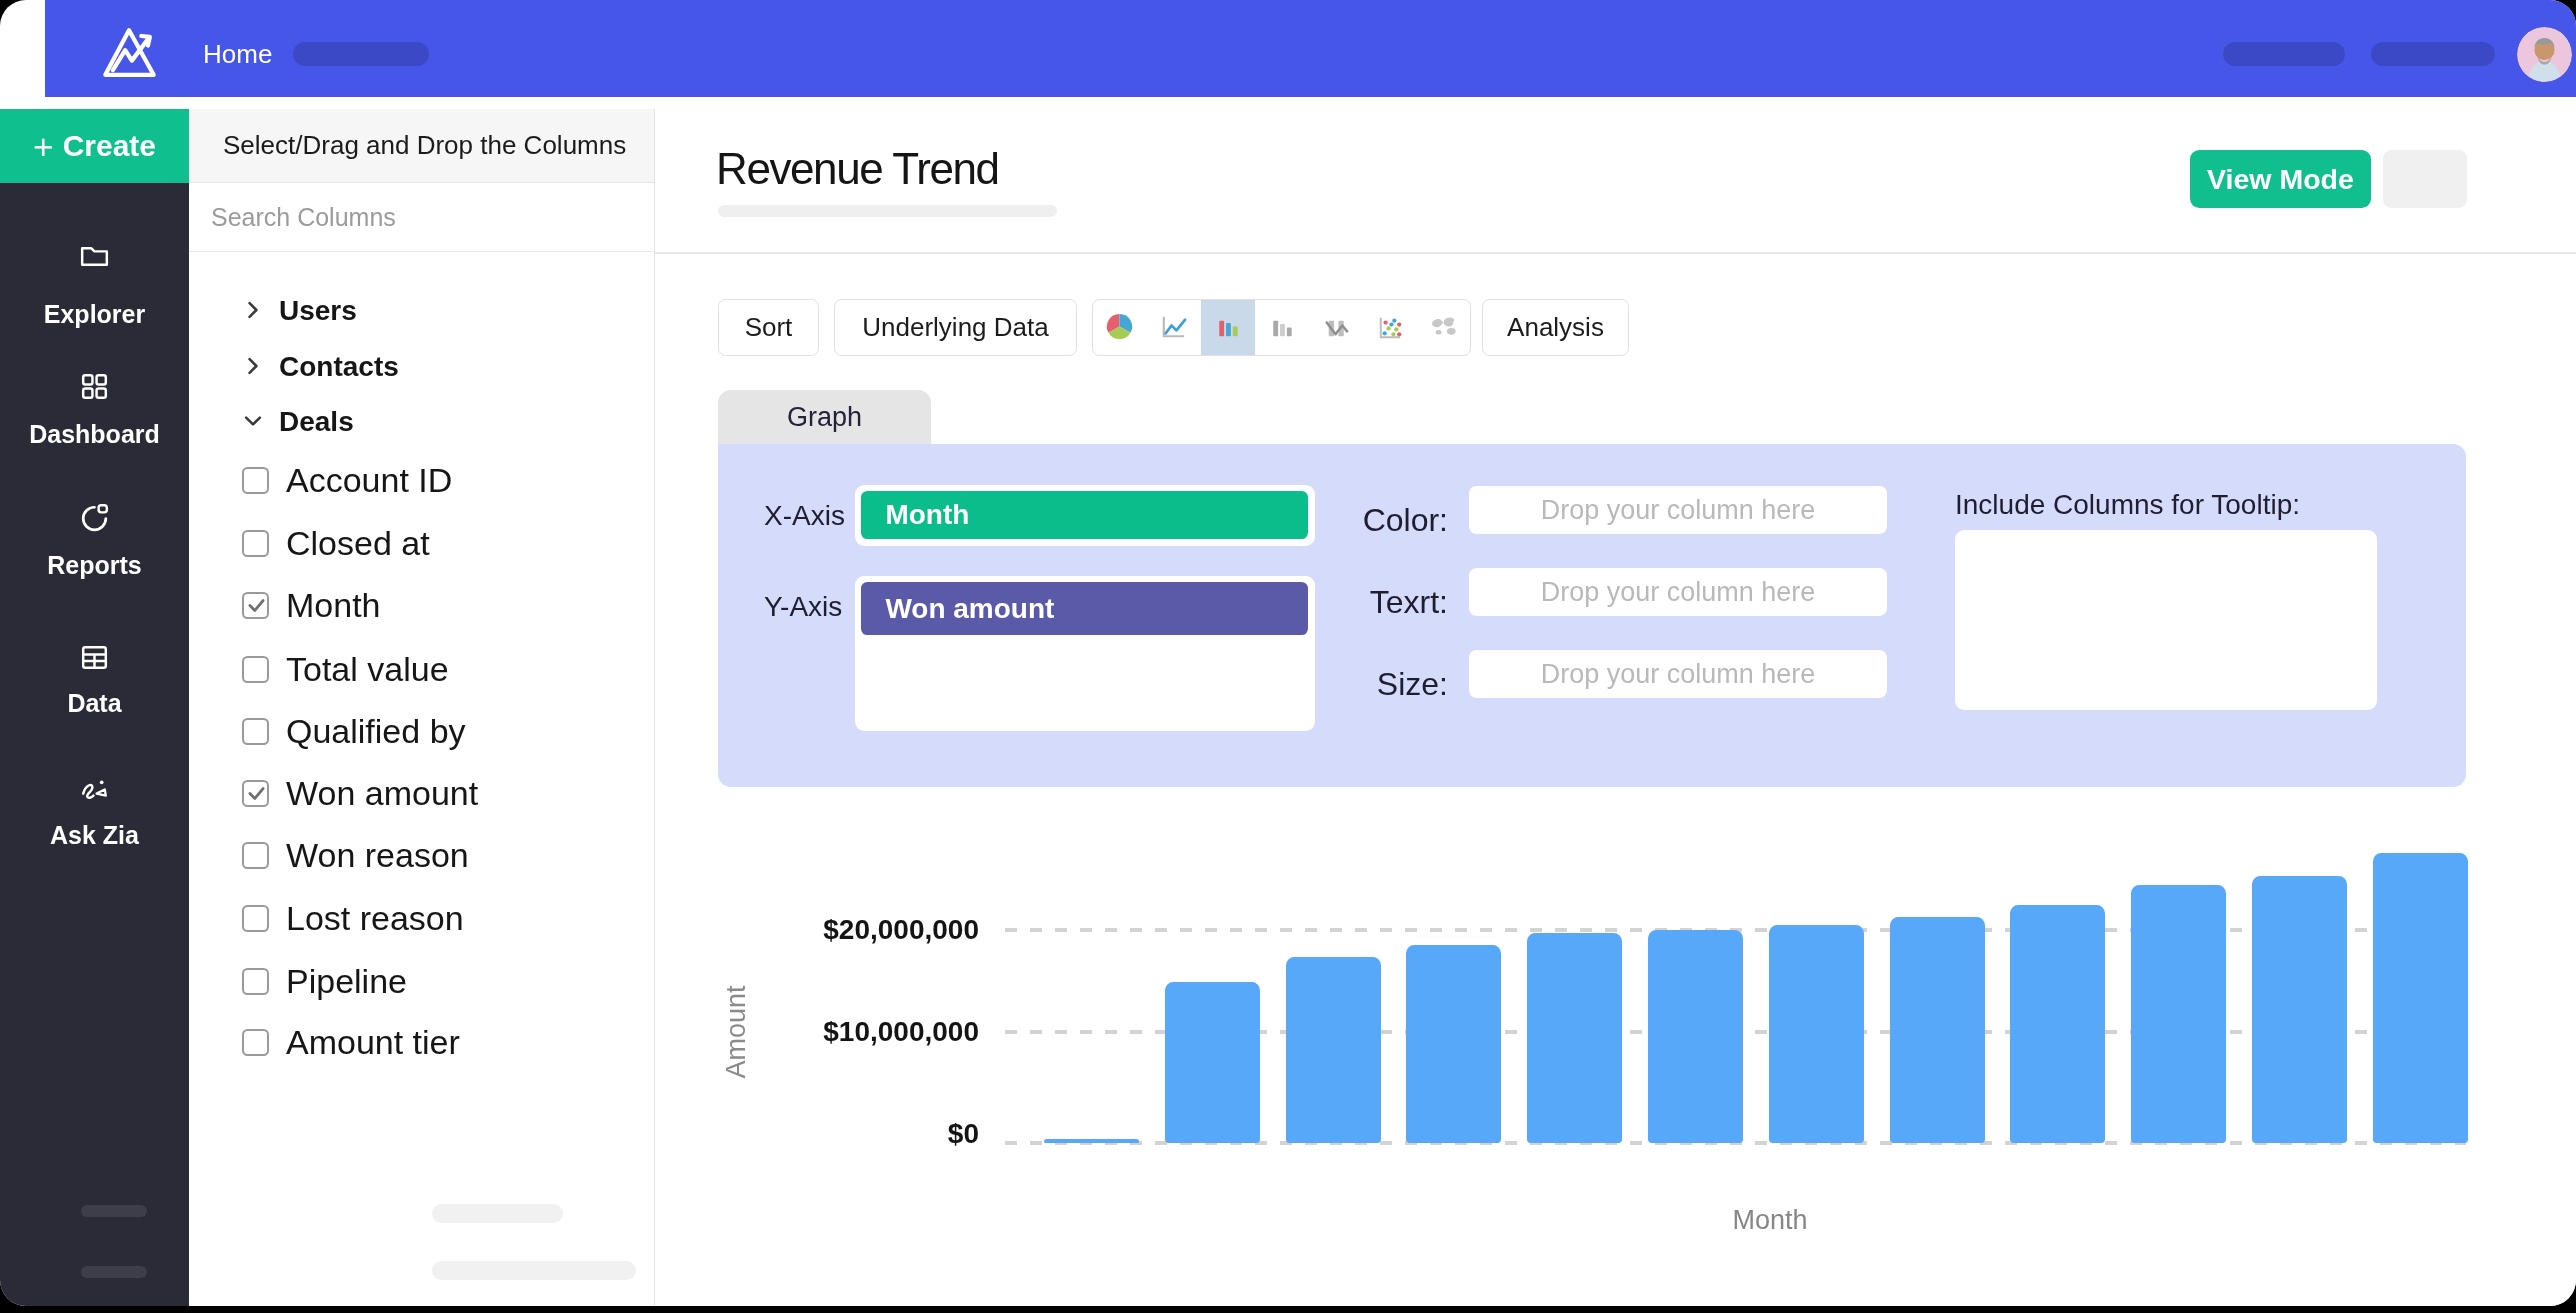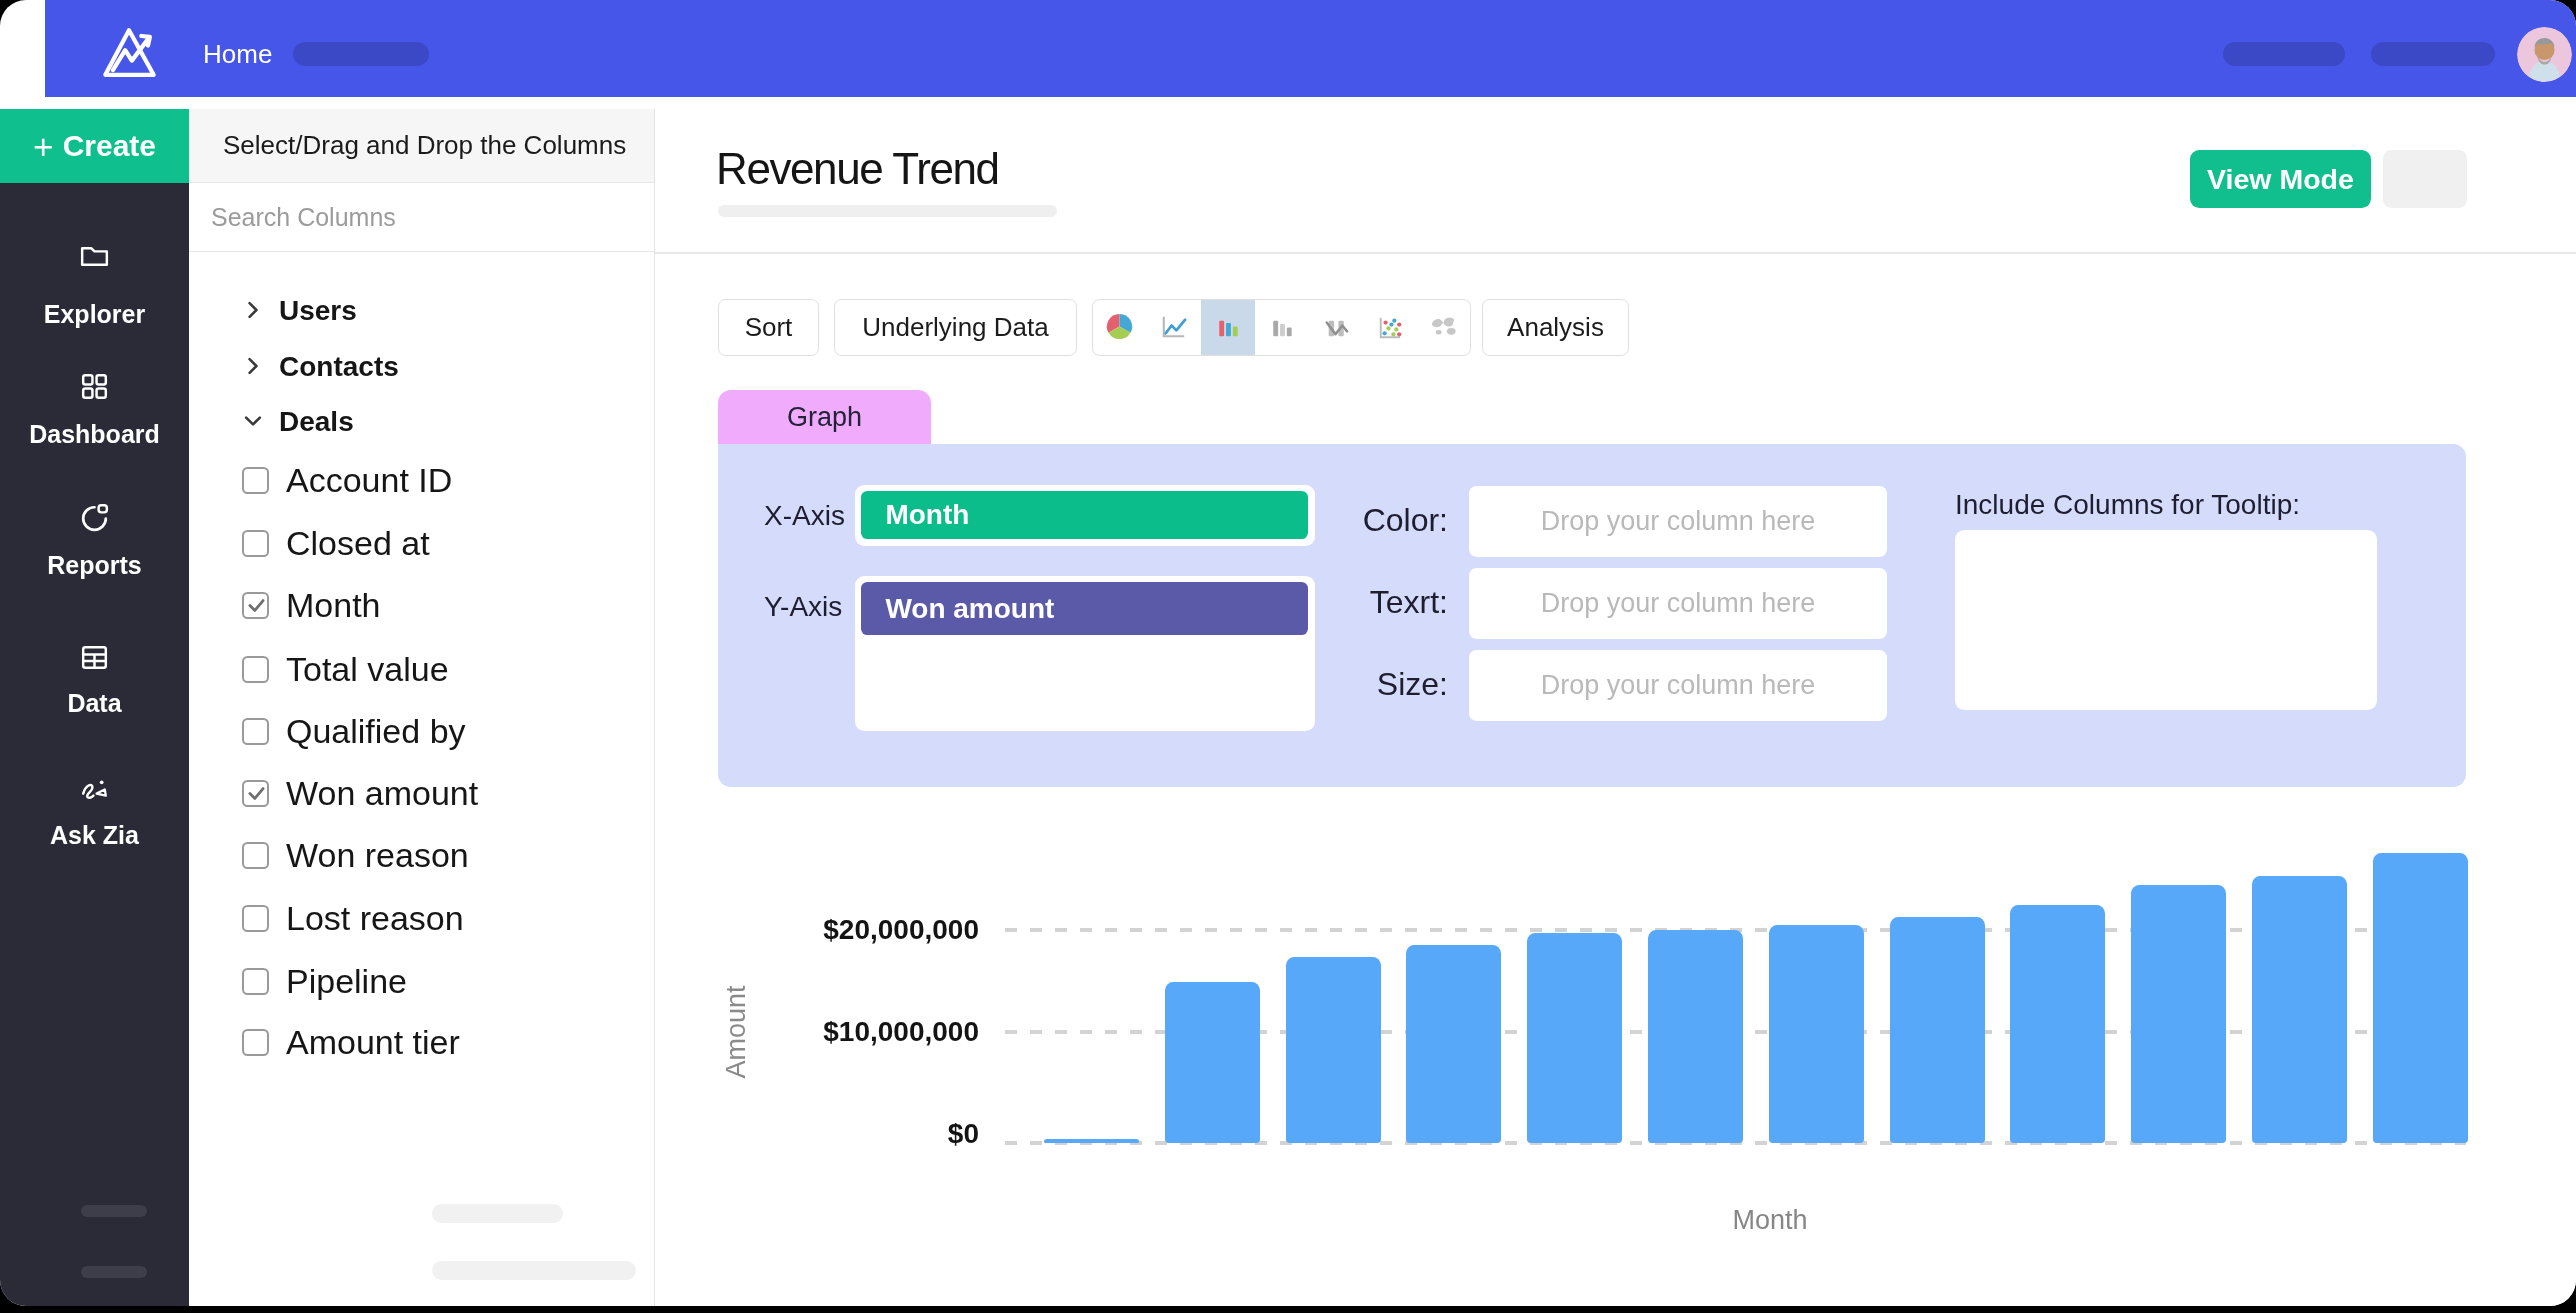--- a/index.html
+++ b/index.html
@@ -55,35 +55,35 @@
     display:flex;align-items:center;justify-content:center;font-size:26px;color:#1c1c1c;cursor:pointer;}
   #sort-btn{left:63px;width:101px;}
   #underlying-btn{left:179px;width:243px;}
   #analysis-btn{left:827px;width:147px;}
   .icon-group{position:absolute;left:437px;top:190px;width:379px;height:57px;border:1.8px solid #e0e0e0;border-radius:7.4px;
     box-sizing:border-box;display:flex;background:#fff;overflow:hidden;}
   .icon-cell{flex:1;display:flex;align-items:center;justify-content:center;cursor:pointer;}
   .icon-cell.selected{background:#c9d9ea;}
 
   
-  .graph-tab{position:absolute;left:63px;top:281px;width:213px;height:54px;background:#f0abfc;border-radius:13px 13px 0 0;
+  .graph-tab{position:absolute;left:63px;top:281px;width:213px;height:54px;background:#e5e5e5;border-radius:13px 13px 0 0;
     display:flex;align-items:center;justify-content:center;font-size:27px;color:#23233a;cursor:pointer;}
   .graph-panel{position:absolute;left:63px;top:335px;width:1748px;height:343px;background:#d5dbfa;border-radius:0 13px 13px 13px;}
   .gp-label{position:absolute;font-size:28px;color:#1e1e30;}
   .gp-xaxis-label{left:46px;top:56px;}
   .gp-yaxis-label{left:46px;top:147px;}
   .axis-box{position:absolute;left:137px;width:460px;background:#fff;border-radius:9.2px;}
   .xaxis-box{top:41px;height:61px;}
   .yaxis-box{top:132px;height:155px;}
   .chip{position:absolute;left:6.4px;top:6.4px;width:447px;height:48px;border-radius:6.4px;color:#fff;font-size:28px;font-weight:600;
     display:flex;align-items:center;padding-left:24px;box-sizing:border-box;cursor:grab;}
   .chip.green{background:#0cbd8c;}
   .chip.purple{background:#5b5aa9;height:53px;}
   .enc-label{position:absolute;width:141px;left:589px;text-align:right;font-size:32px;color:#1e1e30;}
-  .drop-zone{position:absolute;left:751px;width:418px;height:71px;background:#fff;border-radius:7.4px;
+  .drop-zone{position:absolute;left:751px;width:418px;height:48px;background:#fff;border-radius:7.4px;
     display:flex;align-items:center;justify-content:center;font-size:27px;color:#b9b9b9;cursor:pointer;}
   .tooltip-label{position:absolute;left:1237px;top:45px;font-size:28px;color:#1e1e30;}
   .tooltip-box{position:absolute;left:1237px;top:86px;width:422px;height:180px;background:#fff;border-radius:9.2px;cursor:pointer;}
 
   
   .y-axis-title{position:absolute;left:81px;top:923px;transform:translate(-50%,-50%) rotate(-90deg);
     font-size:27px;color:#8a8a8a;white-space:nowrap;}
   .tick-label{position:absolute;left:110px;width:214px;height:33px;line-height:33px;text-align:right;
     font-size:28px;font-weight:600;color:#141414;}
   .gridline{position:absolute;left:350px;width:1461px;height:3.7px;

